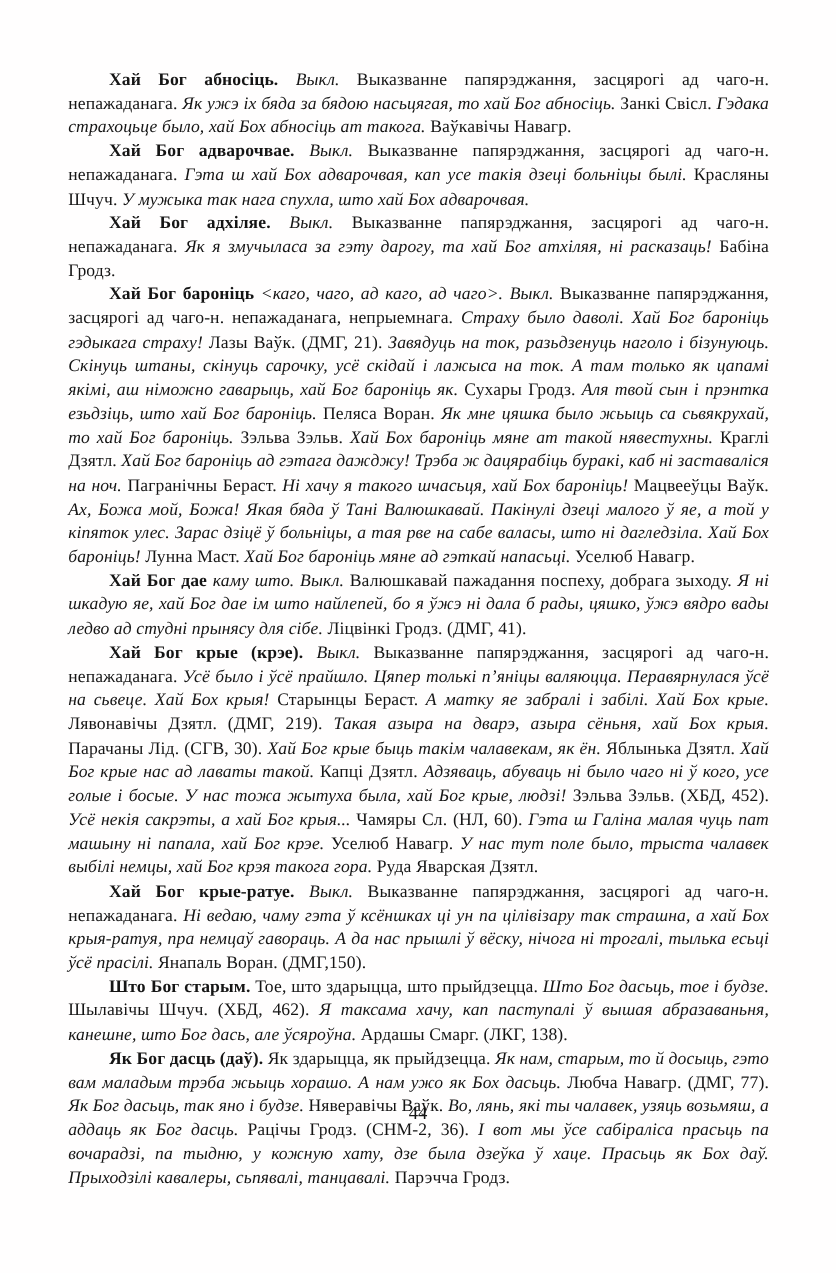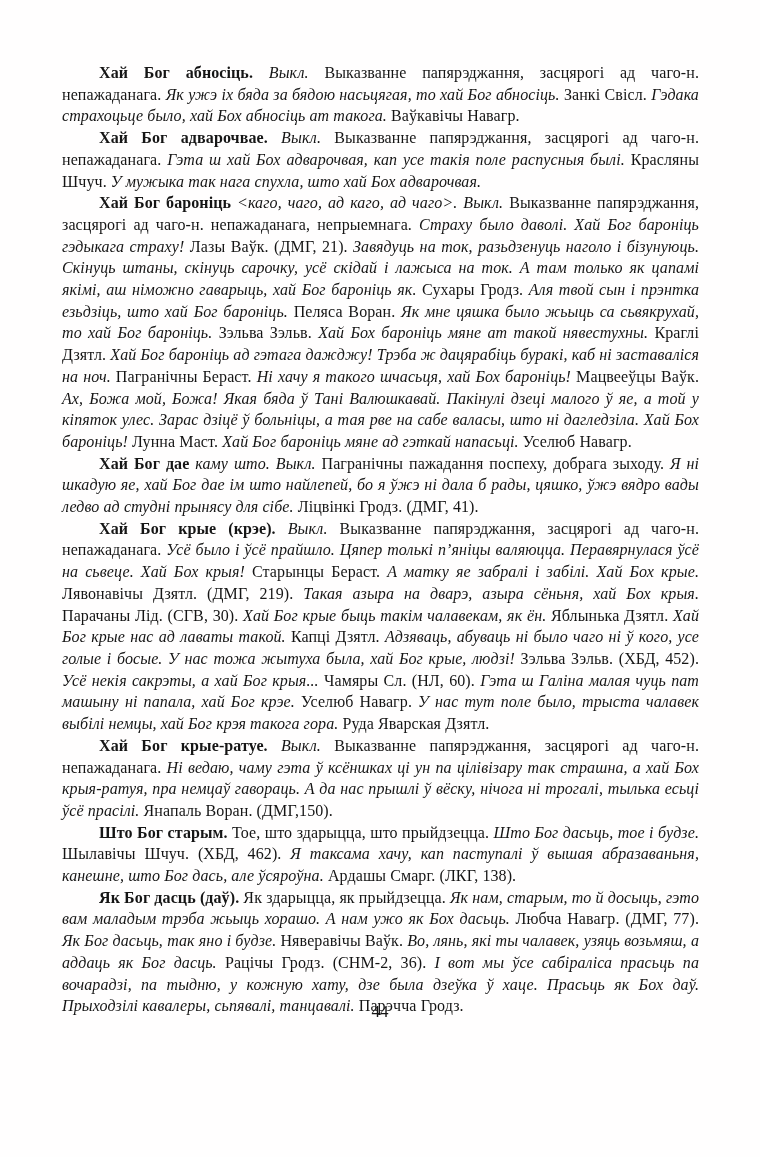--- a/index.html
+++ b/index.html
@@ -43,22 +43,23 @@
     font-size: 17px;
     line-height: 22px;
   }
 </style>
 </head>
 <body>
 
 <div class="page">
   <div class="text-block" id="text-block">
       <p class="entry"><span class="b">Хай Бог абносіць. </span><span class="i">Выкл. </span><span class="n">Выказванне папярэджання, засцярогі ад чаго-н. непажаданага. </span><span class="i">Як ужэ іх бяда за бядою насьцягая, то хай Бог абносіць. </span><span class="n">Занкі Свісл. </span><span class="i">Гэдака страхоцьце было, хай Бох абносіць ат такога. </span><span class="n">Ваўкавічы Навагр.</span></p>
-      <p class="entry"><span class="b">Хай Бог адварочвае. </span><span class="i">Выкл. </span><span class="n">Выказванне папярэджання, засцярогі ад чаго-н. непажаданага. </span><span class="i">Гэта ш хай Бох адварочвая, кап усе такія поле распусныя былі. </span><span class="n">Красляны Шчуч. </span><span class="i">У мужыка так нага спухла, што хай Бох адварочвая.</span></p>
+      <p class="entry"><span class="b">Хай Бог адварочвае. </span><span class="i">Выкл. </span><span class="n">Выказванне папярэджання, засцярогі ад чаго-н. непажаданага. </span><span class="i">Гэта ш хай Бох адварочвая, кап усе такія дзеці больніцы былі. </span><span class="n">Красляны Шчуч. </span><span class="i">У мужыка так нага спухла, што хай Бох адварочвая.</span></p>
+      <p class="entry"><span class="b">Хай Бог адхіляе. </span><span class="i">Выкл. </span><span class="n">Выказванне папярэджання, засцярогі ад чаго-н. непажаданага. </span><span class="i">Як я змучыласа за гэту дарогу, та хай Бог атхіляя, ні расказаць! </span><span class="n">Бабіна Гродз.</span></p>
       <p class="entry"><span class="b">Хай Бог бароніць </span><span class="i">&lt;каго, чаго, ад каго, ад чаго&gt;. </span><span class="i">Выкл. </span><span class="n">Выказванне папярэджання, засцярогі ад чаго-н. непажаданага, непрыемнага. </span><span class="i">Страху было даволі. Хай Бог бароніць гэдыкага страху! </span><span class="n">Лазы Ваўк. (ДМГ, 21). </span><span class="i">Завядуць на ток, разьдзенуць наголо і бізунуюць. Скінуць штаны, скінуць сарочку, усё скідай і лажыса на ток. А там только як цапамі якімі, аш німожно гаварыць, хай Бог бароніць як. </span><span class="n">Сухары Гродз. </span><span class="i">Аля твой сын і прэнтка езьдзіць, што хай Бог бароніць. </span><span class="n">Пеляса Воран. </span><span class="i">Як мне цяшка было жьыць са сьвякрухай, то хай Бог бароніць. </span><span class="n">Зэльва Зэльв. </span><span class="i">Хай Бох бароніць мяне ат такой нявестухны. </span><span class="n">Краглі Дзятл. </span><span class="i">Хай Бог бароніць ад гэтага дажджу! Трэба ж дацярабіць буракі, каб ні заставаліся на ноч. </span><span class="n">Пагранічны Бераст. </span><span class="i">Ні хачу я такого шчасьця, хай Бох бароніць! </span><span class="n">Мацвееўцы Ваўк. </span><span class="i">Ах, Божа мой, Божа! Якая бяда ў Тані Валюшкавай. Пакінулі дзеці малого ў яе, а той у кіпяток улес. Зарас дзіцё ў больніцы, а тая рве на сабе валасы, што ні дагледзіла. Хай Бох бароніць! </span><span class="n">Лунна Маст. </span><span class="i">Хай Бог бароніць мяне ад гэткай напасьці. </span><span class="n">Уселюб Навагр.</span></p>
-      <p class="entry"><span class="b">Хай Бог дае </span><span class="i">каму што. Выкл. </span><span class="n">Пагранічны пажадання поспеху, добрага зыходу. </span><span class="i">Я ні шкадую яе, хай Бог дае ім што найлепей, бо я ўжэ ні дала б рады, цяшко, ўжэ вядро вады ледво ад студні прынясу для сібе. </span><span class="n">Ліцвінкі Гродз. (ДМГ, 41).</span></p>
+      <p class="entry"><span class="b">Хай Бог дае </span><span class="i">каму што. Выкл. </span><span class="n">Валюшкавай пажадання поспеху, добрага зыходу. </span><span class="i">Я ні шкадую яе, хай Бог дае ім што найлепей, бо я ўжэ ні дала б рады, цяшко, ўжэ вядро вады ледво ад студні прынясу для сібе. </span><span class="n">Ліцвінкі Гродз. (ДМГ, 41).</span></p>
       <p class="entry"><span class="b">Хай Бог крые (крэе). </span><span class="i">Выкл. </span><span class="n">Выказванне папярэджання, засцярогі ад чаго-н. непажаданага. </span><span class="i">Усё было і ўсё прайшло. Цяпер толькі п’яніцы валяюцца. Перавярнулася ўсё на сьвеце. Хай Бох крыя! </span><span class="n">Старынцы Бераст. </span><span class="i">А матку яе забралі і забілі. Хай Бох крые. </span><span class="n">Лявонавічы Дзятл. (ДМГ, 219). </span><span class="i">Такая азыра на дварэ, азыра сёньня, хай Бох крыя. </span><span class="n">Парачаны Лід. (СГВ, 30). </span><span class="i">Хай Бог крые быць такім чалавекам, як ён. </span><span class="n">Яблынька Дзятл. </span><span class="i">Хай Бог крые нас ад лаваты такой. </span><span class="n">Капці Дзятл. </span><span class="i">Адзяваць, абуваць ні было чаго ні ў кого, усе голые і босые. У нас тожа жытуха была, хай Бог крые, людзі! </span><span class="n">Зэльва Зэльв. (ХБД, 452). </span><span class="i">Усё некія сакрэты, а хай Бог крыя... </span><span class="n">Чамяры Сл. (НЛ, 60). </span><span class="i">Гэта ш Галіна малая чуць пат машыну ні папала, хай Бог крэе. </span><span class="n">Уселюб Навагр. </span><span class="i">У нас тут поле было, трыста чалавек выбілі немцы, хай Бог крэя такога гора. </span><span class="n">Руда Яварская Дзятл.</span></p>
       <p class="entry"><span class="b">Хай Бог крые-ратуе. </span><span class="i">Выкл. </span><span class="n">Выказванне папярэджання, засцярогі ад чаго-н. непажаданага. </span><span class="i">Ні ведаю, чаму гэта ў ксёншках ці ун па цілівізару так страшна, а хай Бох крыя-ратуя, пра немцаў гавораць. А да нас прышлі ў вёску, нічога ні трогалі, тылька есьці ўсё прасілі. </span><span class="n">Янапаль Воран. (ДМГ,150).</span></p>
       <p class="entry"><span class="b">Што Бог старым. </span><span class="n">Тое, што здарыцца, што прыйдзецца. </span><span class="i">Што Бог дасьць, тое і будзе. </span><span class="n">Шылавічы Шчуч. (ХБД, 462). </span><span class="i">Я таксама хачу, кап паступалі ў вышая абразаваньня, канешне, што Бог дась, але ўсяроўна. </span><span class="n">Ардашы Смарг. (ЛКГ, 138).</span></p>
       <p class="entry"><span class="b">Як Бог дасць (даў). </span><span class="n">Як здарыцца, як прыйдзецца. </span><span class="i">Як нам, старым, то й досыць, гэто вам маладым трэба жьыць хорашо. А нам ужо як Бох дасьць. </span><span class="n">Любча Навагр. (ДМГ, 77). </span><span class="i">Як Бог дасьць, так яно і будзе. </span><span class="n">Няверавічы Ваўк. </span><span class="i">Во, лянь, які ты чалавек, узяць возьмяш, а аддаць як Бог дасць. </span><span class="n">Рацічы Гродз. (СНМ-2, 36). </span><span class="i">І вот мы ўсе сабіраліса прасьць па вочарадзі, па тыдню, у кожную хату, дзе была дзеўка ў хаце. Прасьць як Бох даў. Прыходзілі кавалеры, сьпявалі, танцавалі. </span><span class="n">Парэчча Гродз.</span></p>
     </div>
   <div class="page-number">44</div>
 </div>
 
 </body></html>

